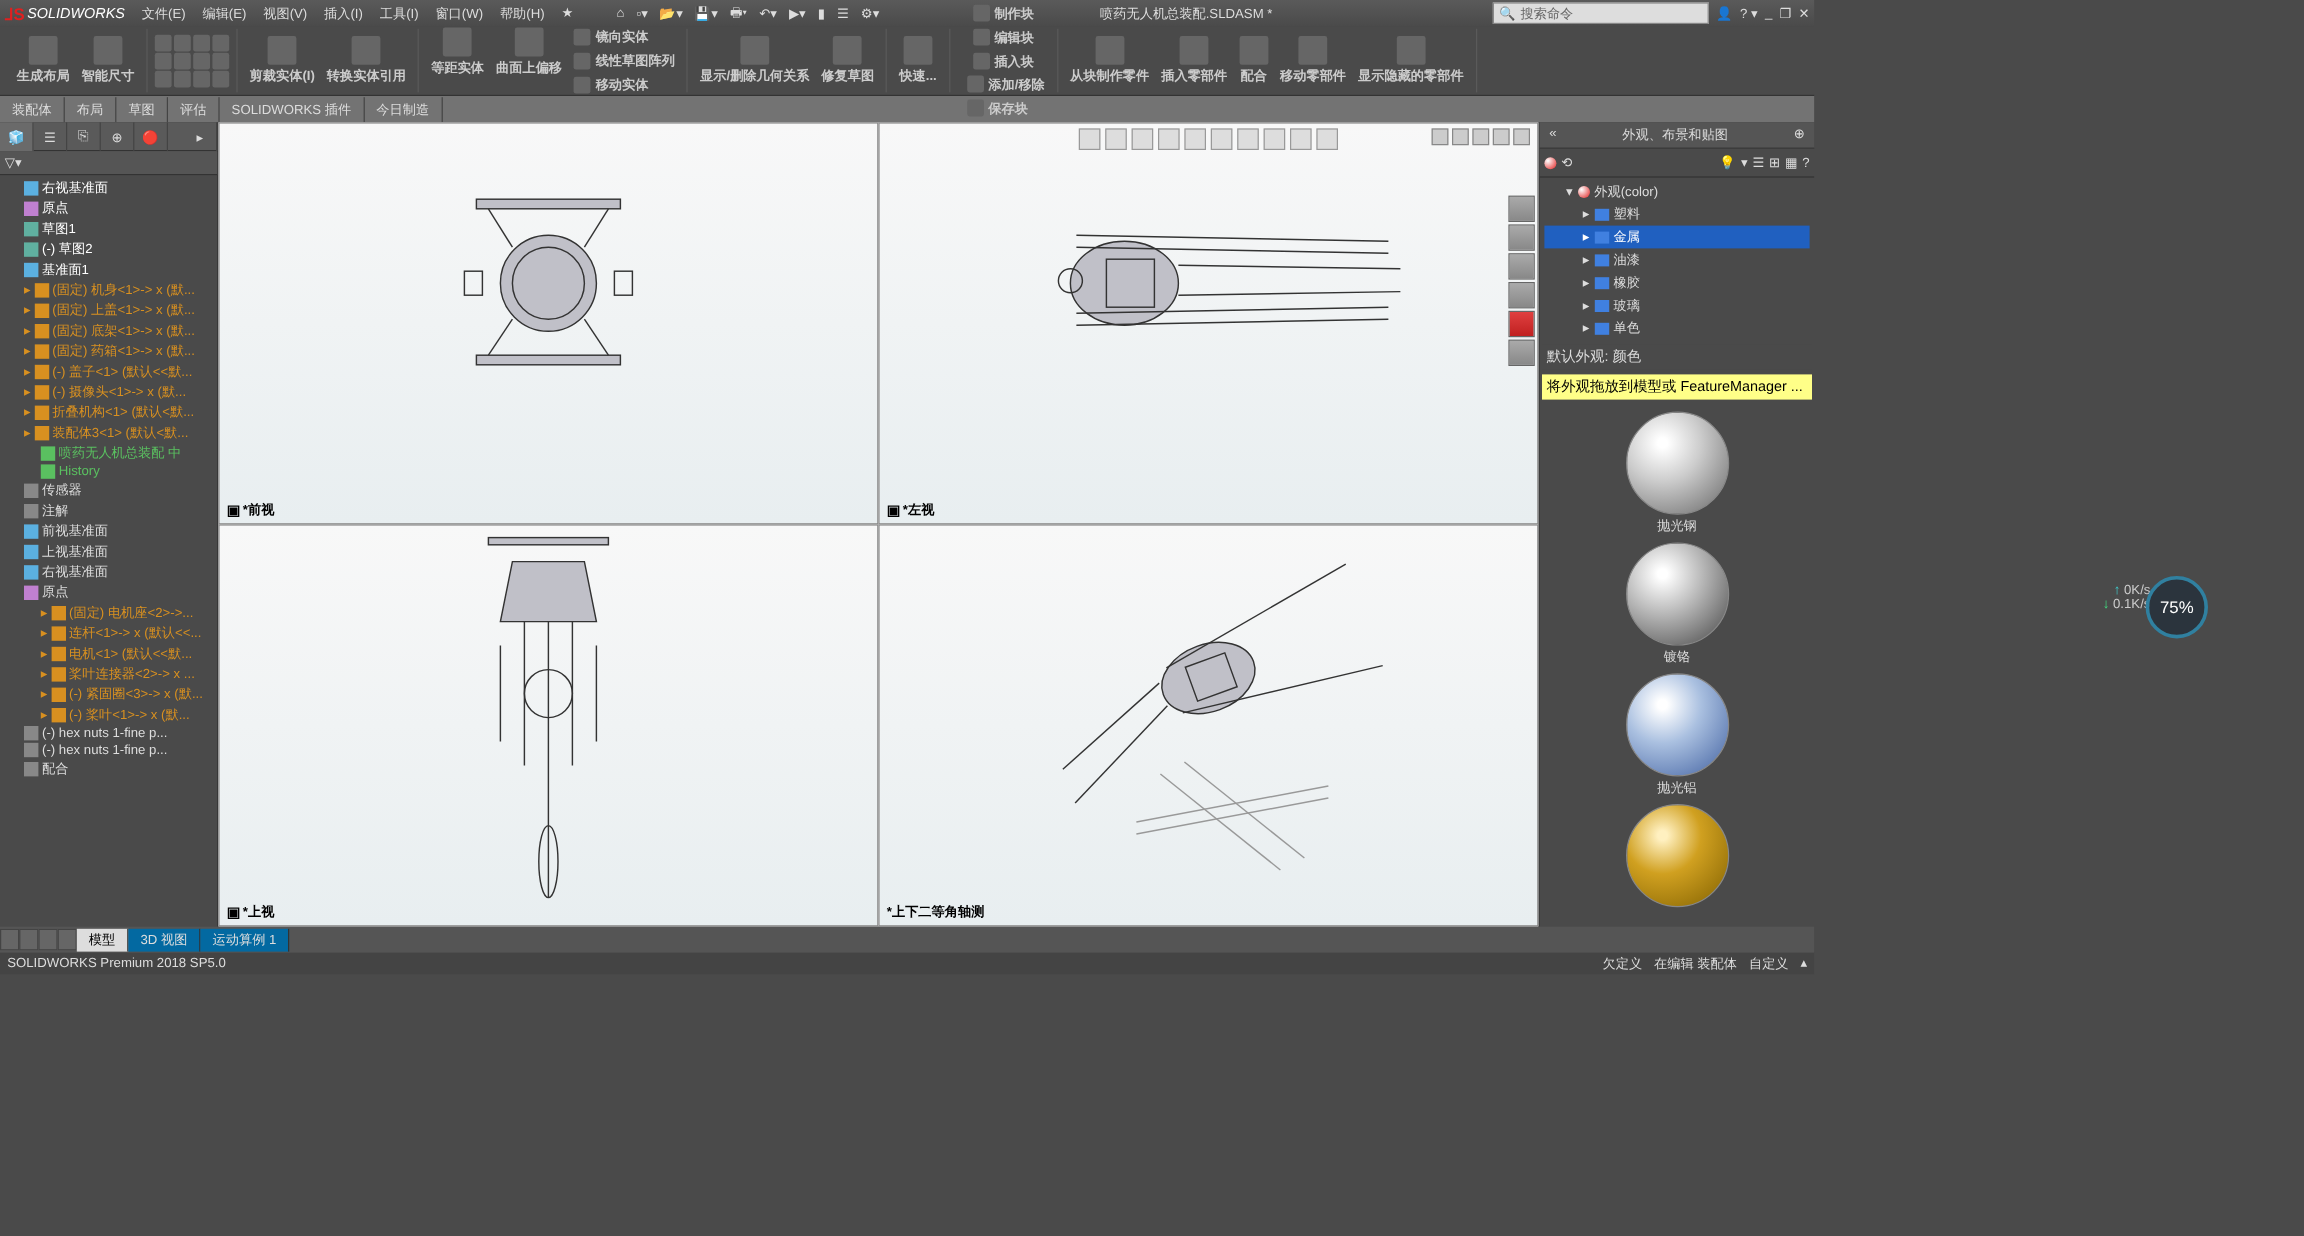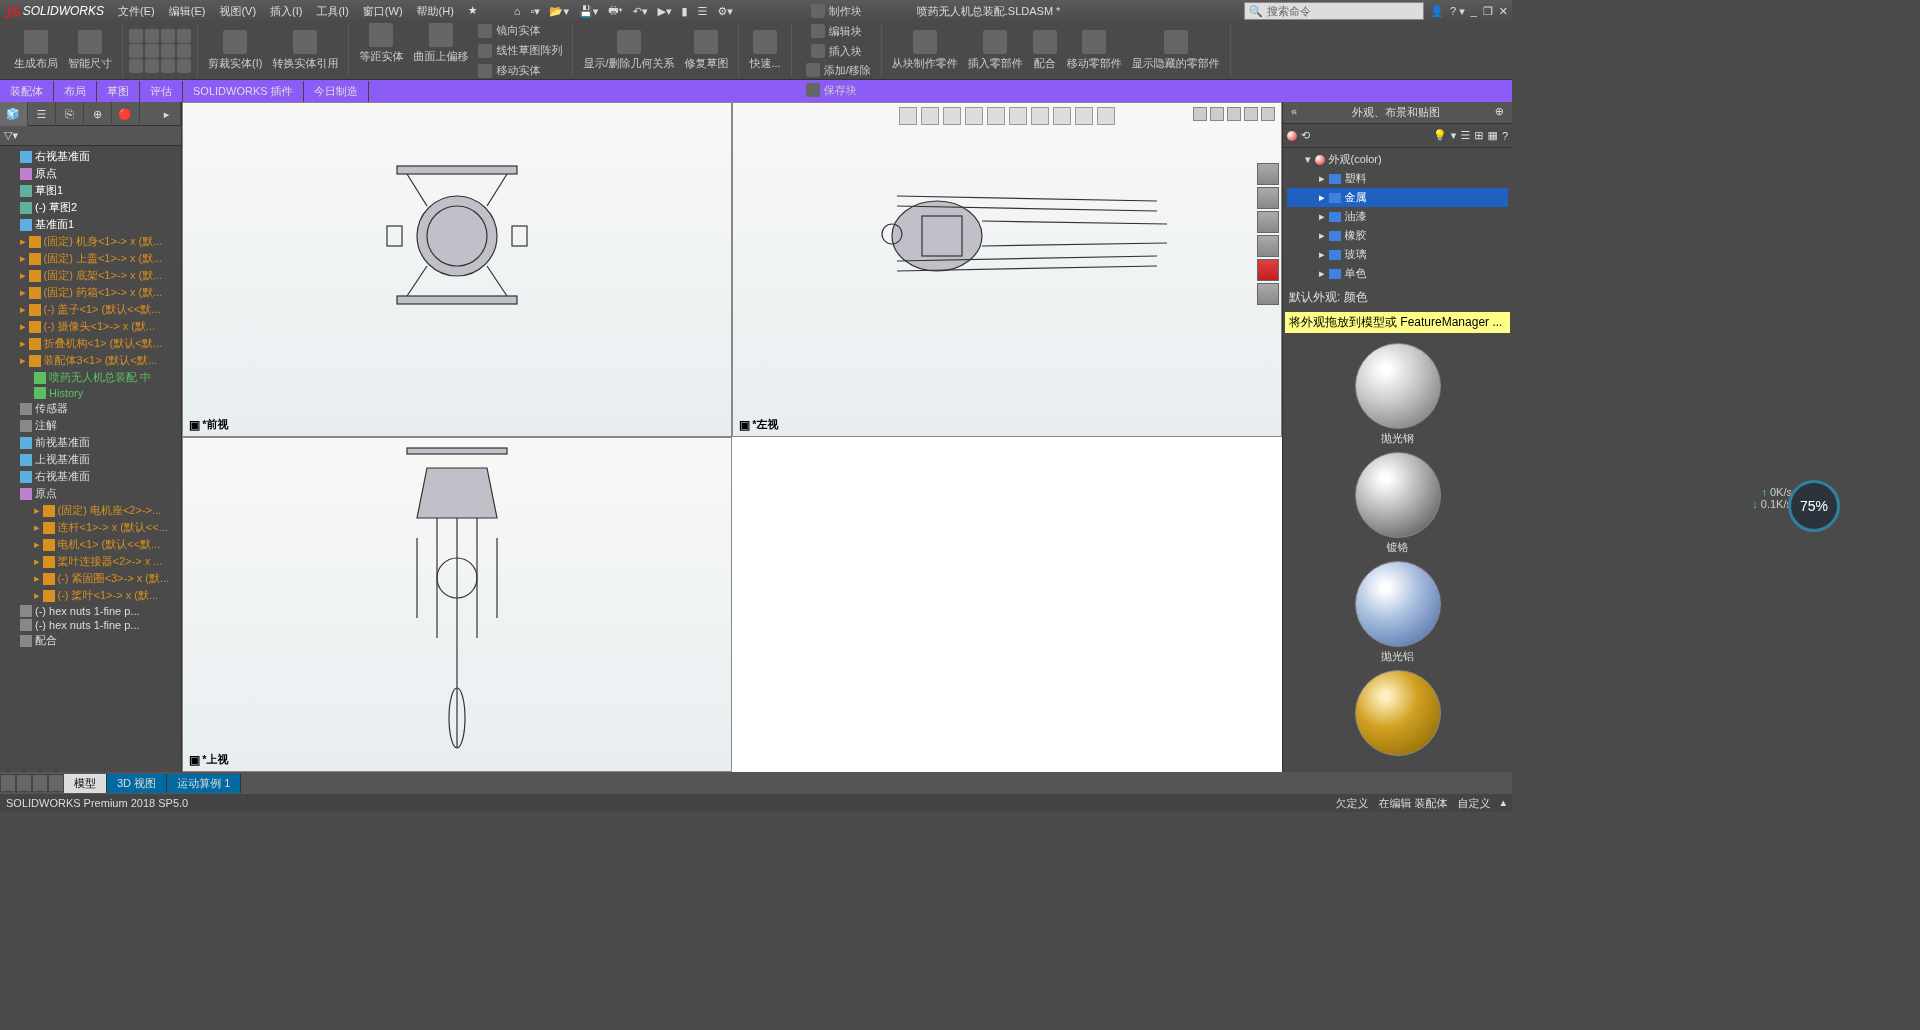--- a/index.html
+++ b/index.html
@@ -9,28 +9,28 @@
 .logo-ds { color: #e02020; font-weight: bold; font-size: 14px; }
 .logo-text { color: #fff; font-size: 12px; font-style: italic; }
 .menu { display: flex; gap: 2px; }
 .menu-item { padding: 2px 6px; cursor: pointer; color: #ddd; }
 .title-center { flex: 1; text-align: center; color: #ddd; font-size: 11px; }
 .title-right { display: flex; align-items: center; gap: 6px; }
 .search-box { background: #ddd; border: 1px solid #888; width: 180px; height: 18px; display: flex; align-items: center; padding: 0 4px; color: #444; }
 
 .ribbon { height: 58px; background: #4a4a4a; display: flex; align-items: flex-start; padding: 2px 4px; gap: 0; border-bottom: 1px solid #333; }
 .ribbon-group { display: flex; flex-direction: column; align-items: center; padding: 0 6px; border-right: 1px solid #5a5a5a; height: 100%; justify-content: center; }
-.ribbon-btn { display: flex; flex-direction: column; align-items: center; gap: 2px; padding: 2px 4px; cursor: pointer; color: #ccc; }
+.ribbon-btn { display: flex; flex-direction: column; align-items: center; gap: 2px; padding: 2px 4px; cursor: pointer; color: #ccc; font-weight: bold; }
 .ribbon-btn.small { flex-direction: row; gap: 4px; font-size: 10px; }
 .ribbon-icon { width: 24px; height: 24px; background: #666; border-radius: 2px; }
 .ribbon-icon.sm { width: 14px; height: 14px; }
 .ribbon-row { display: flex; gap: 2px; }
 .ribbon-col { display: flex; flex-direction: column; gap: 1px; }
 
-.tabs { height: 22px; background: #8b5cf6; display: flex; align-items: center; }
+.tabs { height: 22px; background: #737373; display: flex; align-items: center; }
 .tab { padding: 3px 10px; color: #ddd; cursor: pointer; border-right: 1px solid #444; }
 
 .main { display: flex; height: calc(100% - 22px - 58px - 22px - 22px - 18px); }
 .sidebar { width: 182px; background: #4a4a4a; display: flex; flex-direction: column; border-right: 1px solid #333; }
 .sidebar-tabs { height: 24px; display: flex; background: #5a5a5a; border-bottom: 1px solid #333; }
 .sidebar-tab { width: 28px; height: 24px; display: flex; align-items: center; justify-content: center; cursor: pointer; border-right: 1px solid #444; }
 .sidebar-tab.active { background: #6a6a6a; }
 .sidebar-filter { height: 20px; background: #555; border-bottom: 1px solid #333; display: flex; align-items: center; padding: 0 4px; }
 .tree { flex: 1; overflow: auto; padding: 2px 0; }
 .tree-item { padding: 1px 4px 1px 20px; color: #fff; cursor: pointer; white-space: nowrap; overflow: hidden; display: flex; align-items: center; gap: 3px; font-size: 11px; }
@@ -447,20 +447,41 @@
         <line x1="90" y1="80" x2="90" y2="310"></line>
           <line x1="70" y1="80" x2="70" y2="200"></line>
           <line x1="110" y1="80" x2="110" y2="200"></line>
         <circle cx="90" cy="140" r="20"></circle>
           <ellipse cx="90" cy="280" rx="8" ry="30"></ellipse>
         <line x1="50" y1="100" x2="50" y2="180"></line>
           <line x1="130" y1="100" x2="130" y2="180"></line>
       </svg>
       <div class="view-label">▣ <span>*上视</span></div>
     </div>
+    <div class="view">
+      <svg class="drone drone-sketch" width="360" height="300" style="top:50%">
+        <g transform="translate(180,110) rotate(-20)">
+          <ellipse cx="0" cy="0" rx="40" ry="28" class="body"></ellipse>
+          <line x1="-30" y1="-20" x2="140" y2="-50"></line>
+            <line x1="-30" y1="20" x2="140" y2="40"></line>
+          <line x1="-40" y1="-10" x2="-140" y2="30"></line>
+            <line x1="-40" y1="10" x2="-140" y2="60"></line>
+          <rect x="-15" y="-15" width="35" height="30"></rect>
+        </g>
+        <g transform="translate(200,230)" stroke="#999">
+          <line x1="-80" y1="0" x2="80" y2="-30"></line>
+            <line x1="-80" y1="10" x2="80" y2="-20"></line>
+          <line x1="-60" y1="-40" x2="40" y2="40"></line>
+            <line x1="-40" y1="-50" x2="60" y2="30"></line>
+        </g>
+      </svg>
+      <div class="view-label">
+          <span>*上下二等角轴测</span>
+        </div>
+    </div>
   </div>
 
   <div class="right-panel">
     <div class="rp-title">
       <span style="float:left">«</span>
       <span>外观、布景和贴图</span>
       <span style="float:right">⊕</span>
     </div>
     <div class="rp-toolbar">
       <div class="rp-ball"></div>

